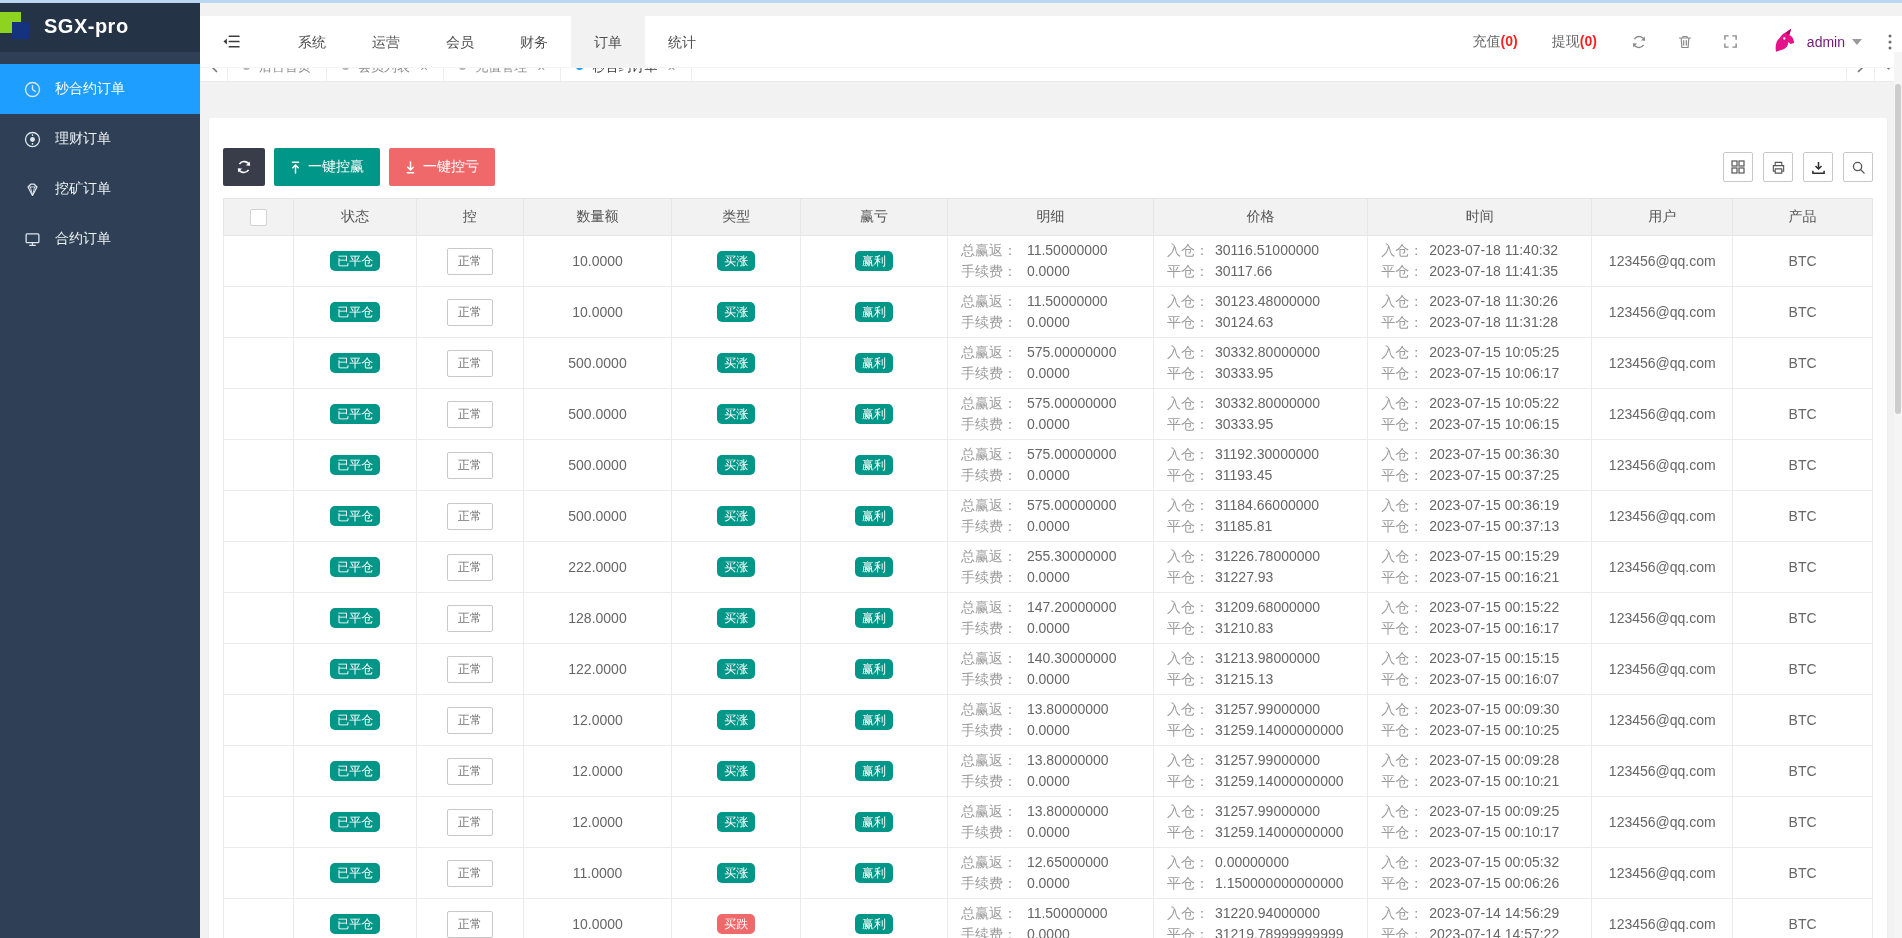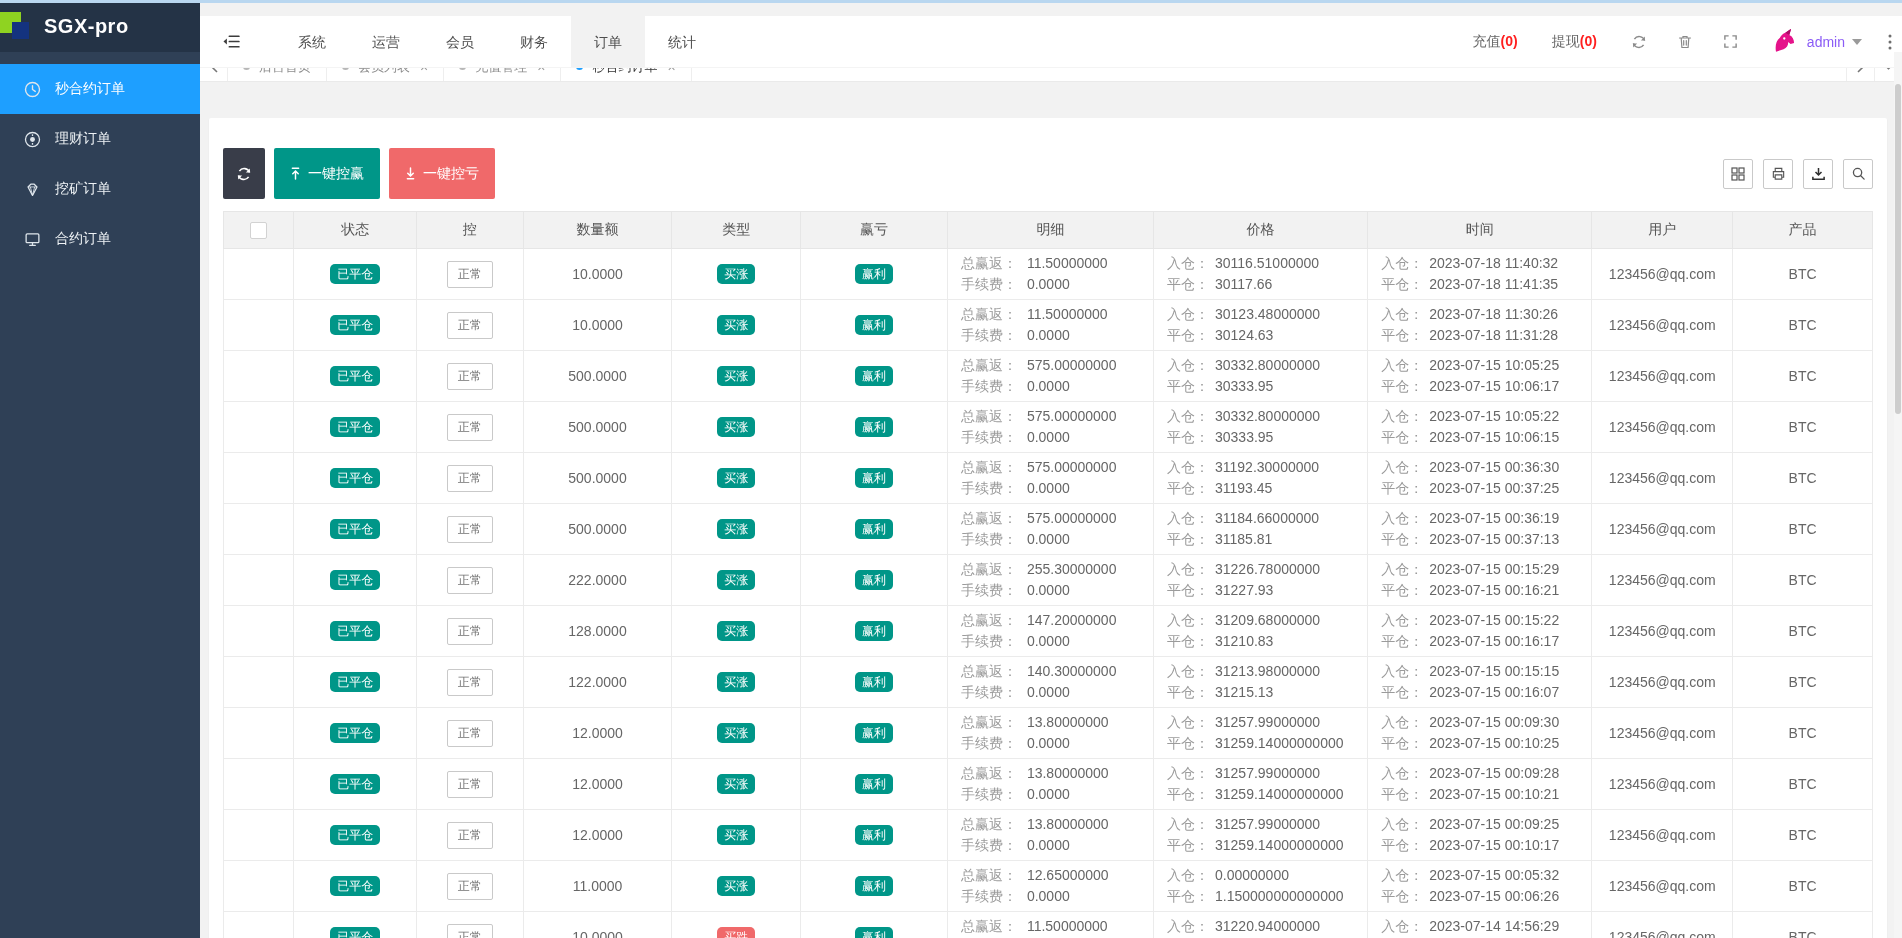--- a/index.html
+++ b/index.html
@@ -26,42 +26,42 @@
   .navbar{position:absolute;left:200px;top:16px;right:0;height:52px;background:#fff;display:flex;align-items:center;z-index:10;border-bottom:1px solid #f4f4f4;}
   .collapse-btn{padding:0 18px 0 22px;color:#3c3c3c;display:flex;align-items:center;height:100%;cursor:pointer;}
   .nav-items{display:flex;height:100%;margin-left:16px;}
   .nav-item{padding:0 23px;line-height:52px;font-size:14px;color:#4e4e4e;cursor:pointer;}
   .nav-item.active{background:#f2f2f2;}
   .nav-right{margin-left:auto;display:flex;align-items:center;height:100%;padding-right:8px;}
   .nav-link{font-size:14px;color:#666;margin-right:34px;cursor:pointer;white-space:nowrap;}
   .nav-link b{color:#ff1f1f;font-weight:bold;}
   .icon-btn{color:#8a8a8a;margin-right:30px;display:flex;align-items:center;cursor:pointer;}
   .avatar{width:30px;height:30px;border-radius:50%;display:flex;align-items:center;justify-content:center;margin-right:9px;cursor:pointer;overflow:hidden;}
-  .admin{display:flex;align-items:center;gap:7px;font-size:14px;color:#8b5cf6;margin-right:26px;cursor:pointer;}
+  .admin{display:flex;align-items:center;gap:7px;font-size:14px;color:#701a75;margin-right:26px;cursor:pointer;}
   .admin .caret{color:#9a9a9a;display:flex;}
   .dots{margin-right:2px;color:#6d6d6d;}
 
   
   .tabbar{position:absolute;left:200px;top:52px;right:0;height:30px;background:#fff;display:flex;align-items:stretch;border-bottom:1px solid #eaeaea;z-index:9;}
   .tab-nav-btn{width:28px;display:flex;align-items:center;justify-content:center;color:#777;border-right:1px solid #eee;cursor:pointer;background:#fff;}
   .tabs{display:flex;}
   .tab{display:flex;align-items:center;padding:0 15px;border-right:1px solid #eee;font-size:13px;color:#8d8d8d;cursor:pointer;background:#fff;white-space:nowrap;}
   .tab-dot{width:7px;height:7px;border-radius:50%;background:#b7b7b7;margin-right:9px;flex:0 0 7px;}
   .tab.active{color:#333;}
   .tab.active .tab-dot{background:#1E9FFF;}
   .tab-close{margin-left:10px;color:#9b9b9b;font-size:14px;line-height:1;cursor:pointer;}
   .tab-right{margin-left:auto;display:flex;}
   .tab-right .tab-nav-btn{border-left:1px solid #eee;border-right:none;}
 
   
   .content{position:absolute;left:200px;top:82px;right:0;bottom:0;background:#f2f2f2;}
   .card{position:absolute;left:9px;right:15px;top:36px;bottom:-20px;background:#fff;border-radius:2px;box-shadow:0 1px 2px rgba(0,0,0,.06);padding:30px 14px 0;}
 
   .toolbar{display:flex;align-items:center;margin-bottom:12px;}
-  .btn{display:inline-flex;align-items:center;gap:7px;height:51px;border:none;border-radius:2px;color:#fff;font-size:14px;padding:0 16px;cursor:pointer;font-family:inherit;}
+  .btn{display:inline-flex;align-items:center;gap:7px;height:38px;border:none;border-radius:2px;color:#fff;font-size:14px;padding:0 16px;cursor:pointer;font-family:inherit;}
   .btn.dark{background:#393D49;width:42px;justify-content:center;padding:0;}
   .btn.green{background:#009688;margin-left:9px;}
   .btn.red{background:#f0696a;margin-left:9px;}
   .tool-right{margin-left:auto;display:flex;gap:10px;}
   .sm-btn{width:30px;height:30px;border:1px solid #c9c9c9;border-radius:2px;background:#fff;color:#555;display:flex;align-items:center;justify-content:center;cursor:pointer;}
   .sm-btn.darker{color:#2e2e2e;}
 
   table{width:100%;border-collapse:collapse;table-layout:fixed;font-size:14px;color:#666;}
   thead th{background:#f2f2f2;height:37px;font-weight:400;color:#555;border:1px solid #e6e6e6;font-size:14px;}
   tbody td{height:51px;border:1px solid #ebebeb;vertical-align:middle;overflow:hidden;}

